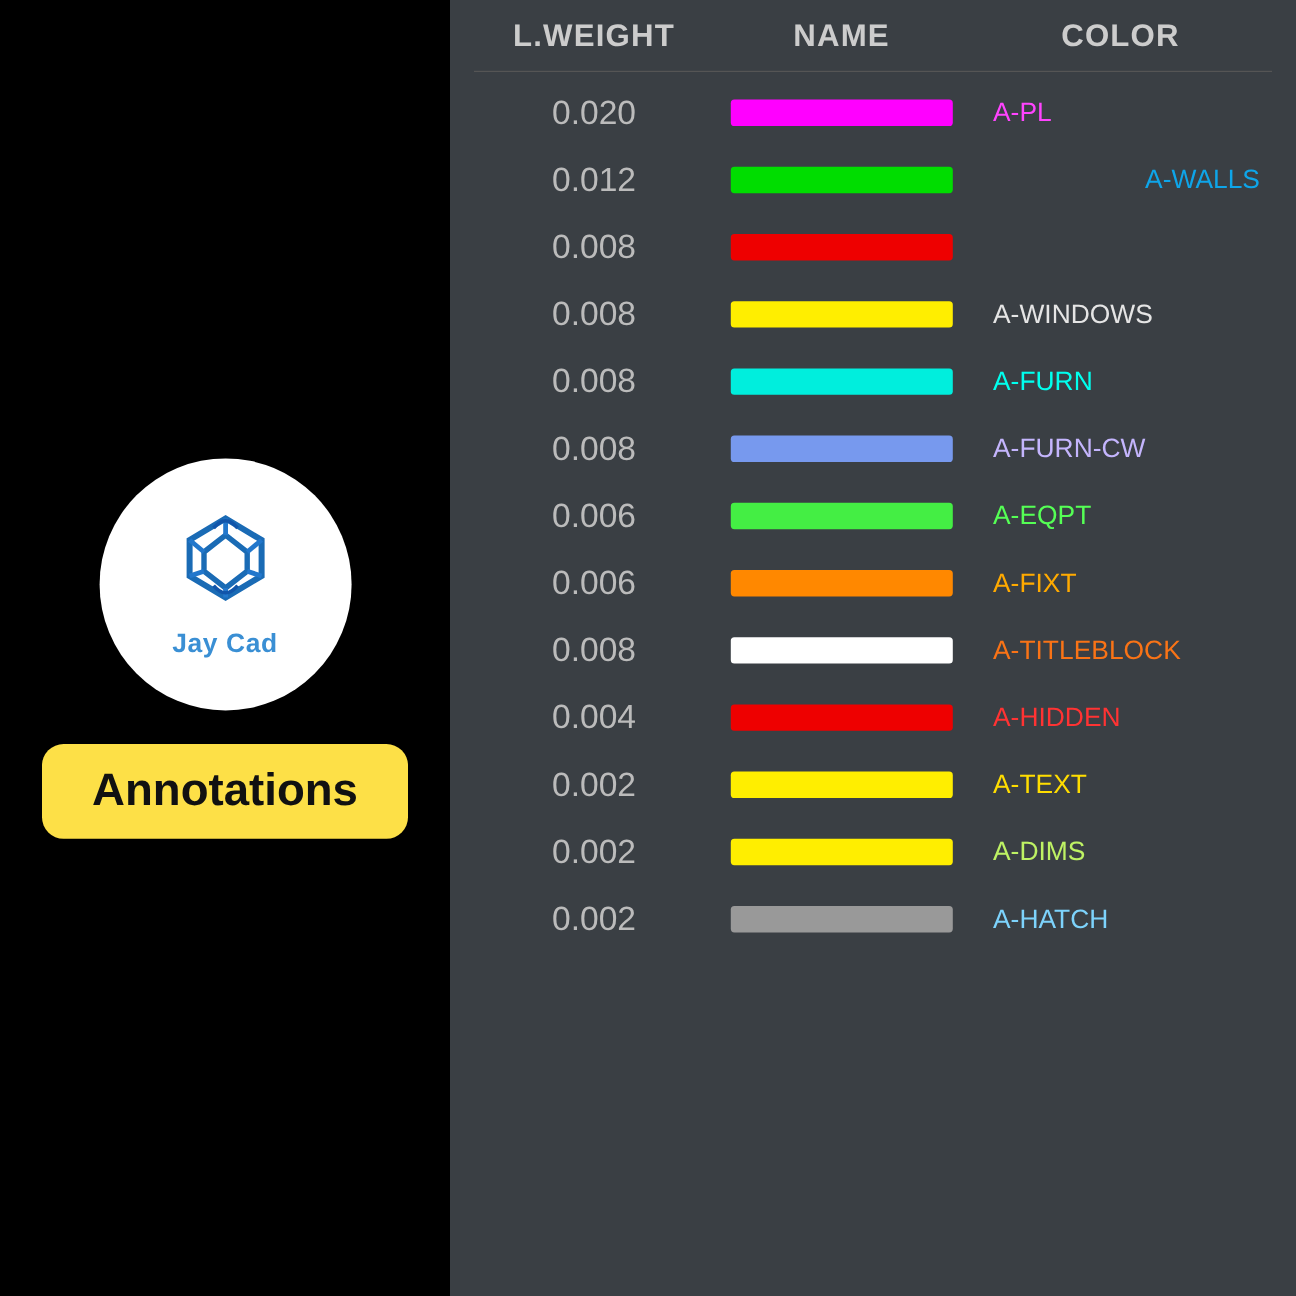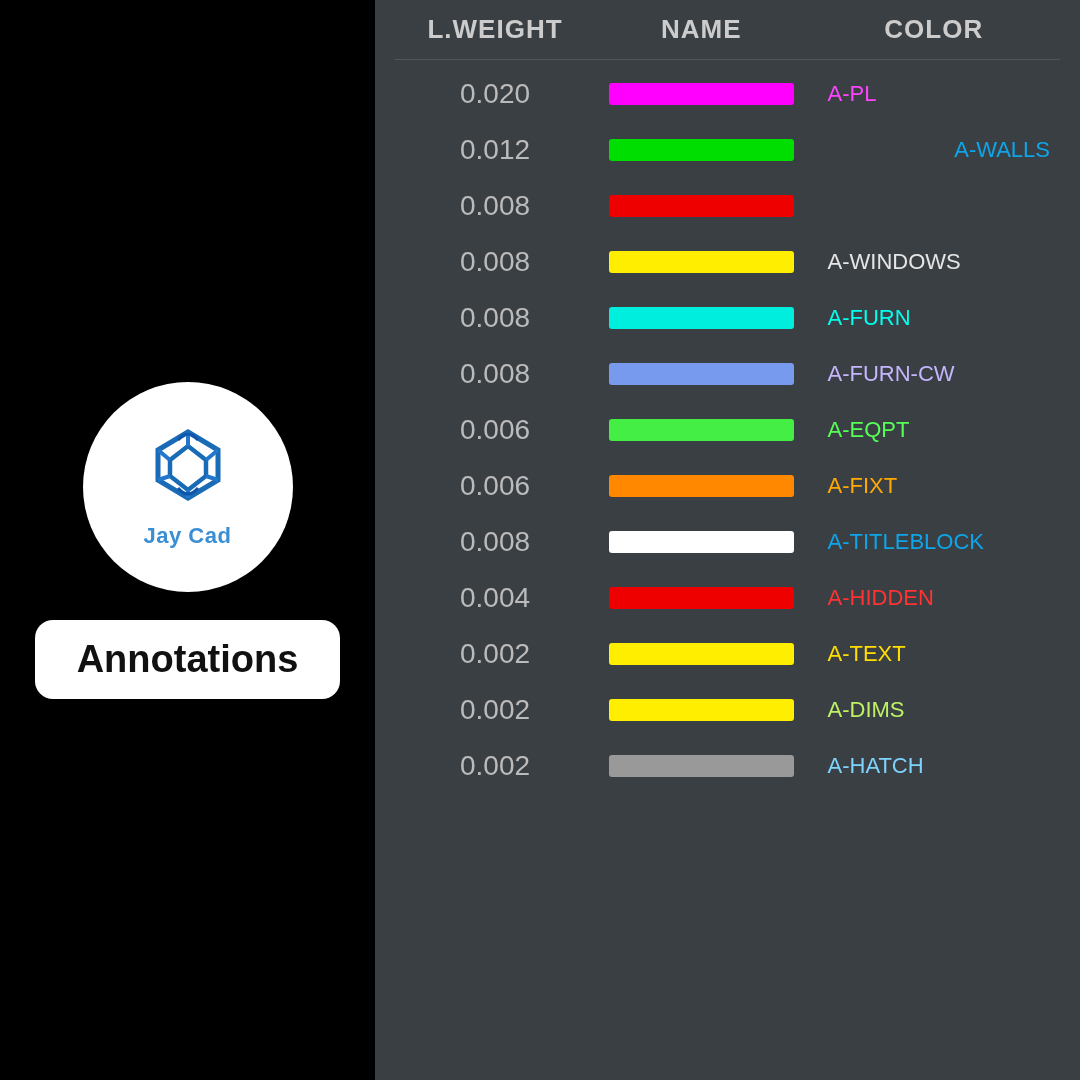--- a/index.html
+++ b/index.html
@@ -43,21 +43,21 @@
     }
 
     .logo-text {
       font-size: 22px;
       font-weight: 600;
       color: #3a8fd4;
       letter-spacing: 0.5px;
     }
 
     .annotations-badge {
-      background: #ffffff;
+      background: #fde047;
       border-radius: 18px;
       padding: 18px 42px;
     }
 
     .annotations-badge span {
       font-size: 38px;
       font-weight: 700;
       color: #111;
     }
 
@@ -221,21 +221,21 @@
     <div class="cell-color">
       <div class="color-bar" style="background:#ff8800;"></div>
     </div>
     <div class="cell-name" style="color:#ffaa00;">A-FIXT</div>
   </div>
       <div class="table-row">
     <div class="cell-weight">0.008</div>
     <div class="cell-color">
       <div class="color-bar" style="background:#ffffff;"></div>
     </div>
-    <div class="cell-name" style="color:#0ea5e9;">A-TITLEBLOCK</div>
+    <div class="cell-name" style="color:#f97316;">A-TITLEBLOCK</div>
   </div>
       <div class="table-row">
     <div class="cell-weight">0.004</div>
     <div class="cell-color">
       <div class="color-bar" style="background:#ee0000;"></div>
     </div>
     <div class="cell-name" style="color:#ff3333;">A-HIDDEN</div>
   </div>
       <div class="table-row">
     <div class="cell-weight">0.002</div>

